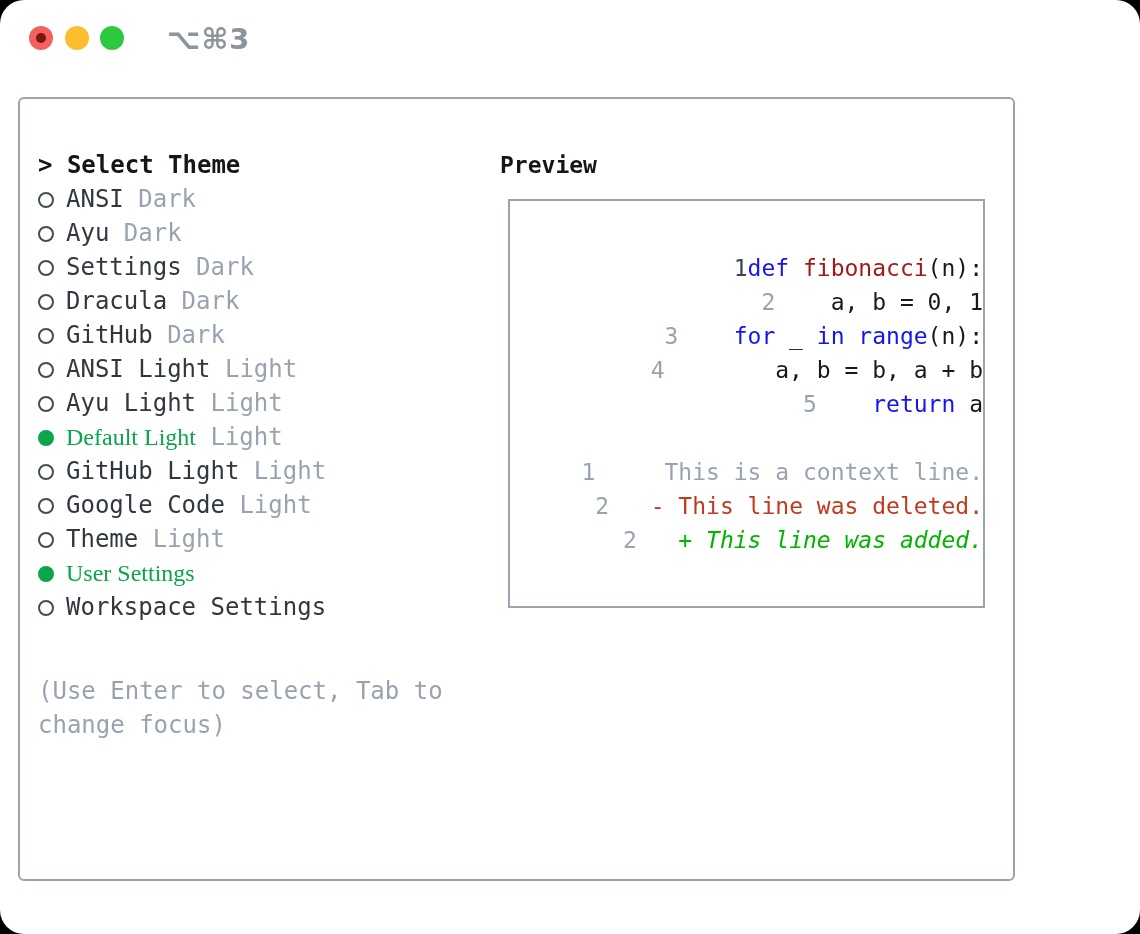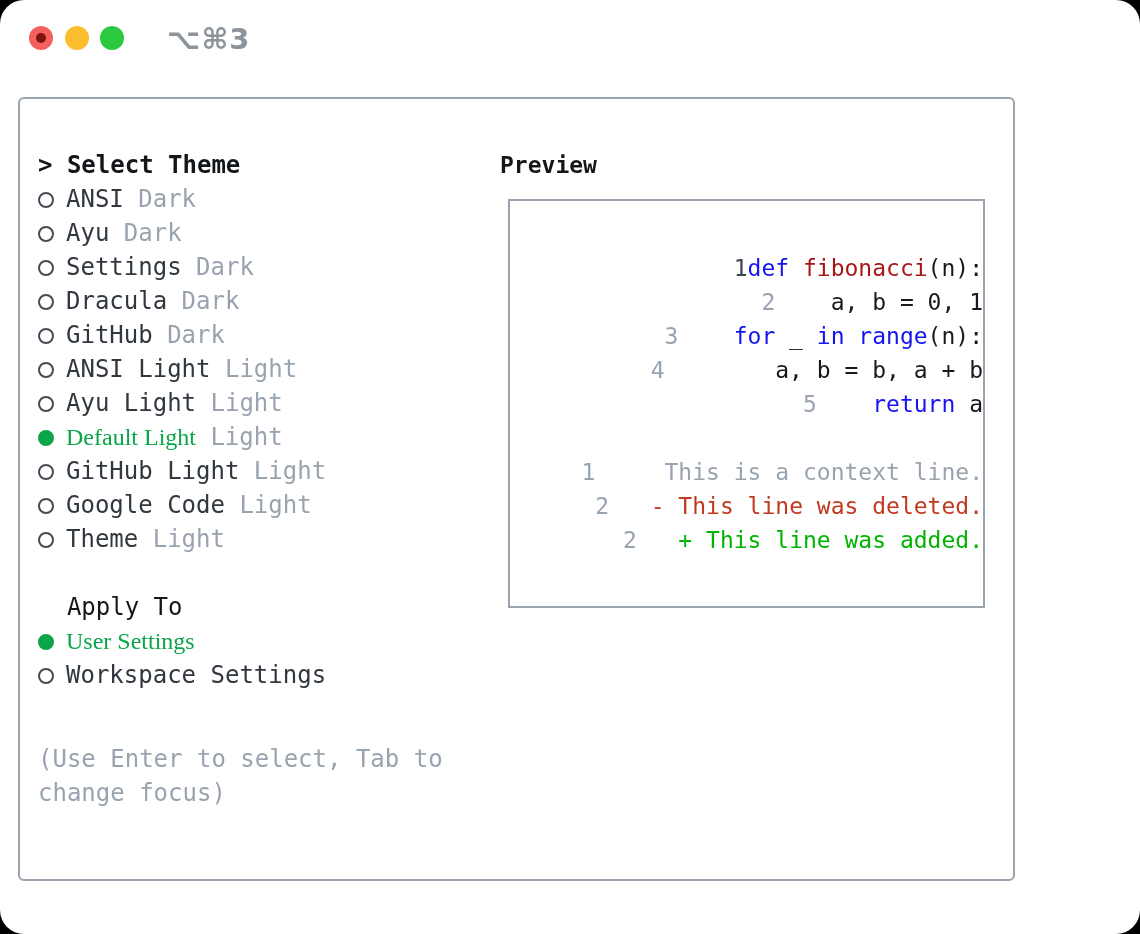--- a/index.html
+++ b/index.html
@@ -38,21 +38,21 @@
   .cl{height:34px;white-space:pre;}
   .ln{display:inline-block;width:2ch;white-space:pre;color:var(--muted-gray);}
   .ln-active{color:var(--line-number-active);}
   .src,.src span{white-space:pre;}
   .tok-plain{color:var(--code-text);}
   .tok-keyword{color:var(--keyword-blue);}
   .tok-builtin{color:var(--keyword-blue);}
   .tok-function{color:var(--function-red);}
   .tok-context{color:var(--muted-gray);}
   .tok-deleted{color:var(--deleted-red);margin-top:20px;}
-  .tok-added{color:var(--added-green);}
+  .tok-added{color:var(--added-green);font-style:italic;}
 </style>
 </head>
 <body>
 
 <div class="window">
 
   <div class="titlebar">
     <span class="tl tl-red">
         <span class="tl-dot"></span>
       </span>
@@ -71,21 +71,20 @@
           <li class="row"><span class="marker"></span><span class="name">Settings</span><span class="variant">Dark</span></li>
           <li class="row"><span class="marker"></span><span class="name">Dracula</span><span class="variant">Dark</span></li>
           <li class="row"><span class="marker"></span><span class="name">GitHub</span><span class="variant">Dark</span></li>
           <li class="row"><span class="marker"></span><span class="name">ANSI Light</span><span class="variant">Light</span></li>
           <li class="row"><span class="marker"></span><span class="name">Ayu Light</span><span class="variant">Light</span></li>
           <li class="row"><span class="marker marker-sel"></span><span class="name name-sel">Default Light</span><span class="variant">Light</span></li>
           <li class="row"><span class="marker"></span><span class="name">GitHub Light</span><span class="variant">Light</span></li>
           <li class="row"><span class="marker"></span><span class="name">Google Code</span><span class="variant">Light</span></li>
           <li class="row"><span class="marker"></span><span class="name">Theme</span><span class="variant">Light</span></li>
         </ul>
-      <div class="apply-title">Apply To</div>
       <ul class="plain" id="apply-list">
           <li class="row"><span class="marker marker-sel"></span><span class="name name-sel">User Settings</span></li>
           <li class="row"><span class="marker"></span><span class="name">Workspace Settings</span></li>
         </ul>
       <div class="hint">
         <div>(Use Enter to select, Tab to</div>
         <div>change focus)</div>
       </div>
     </div>
 

